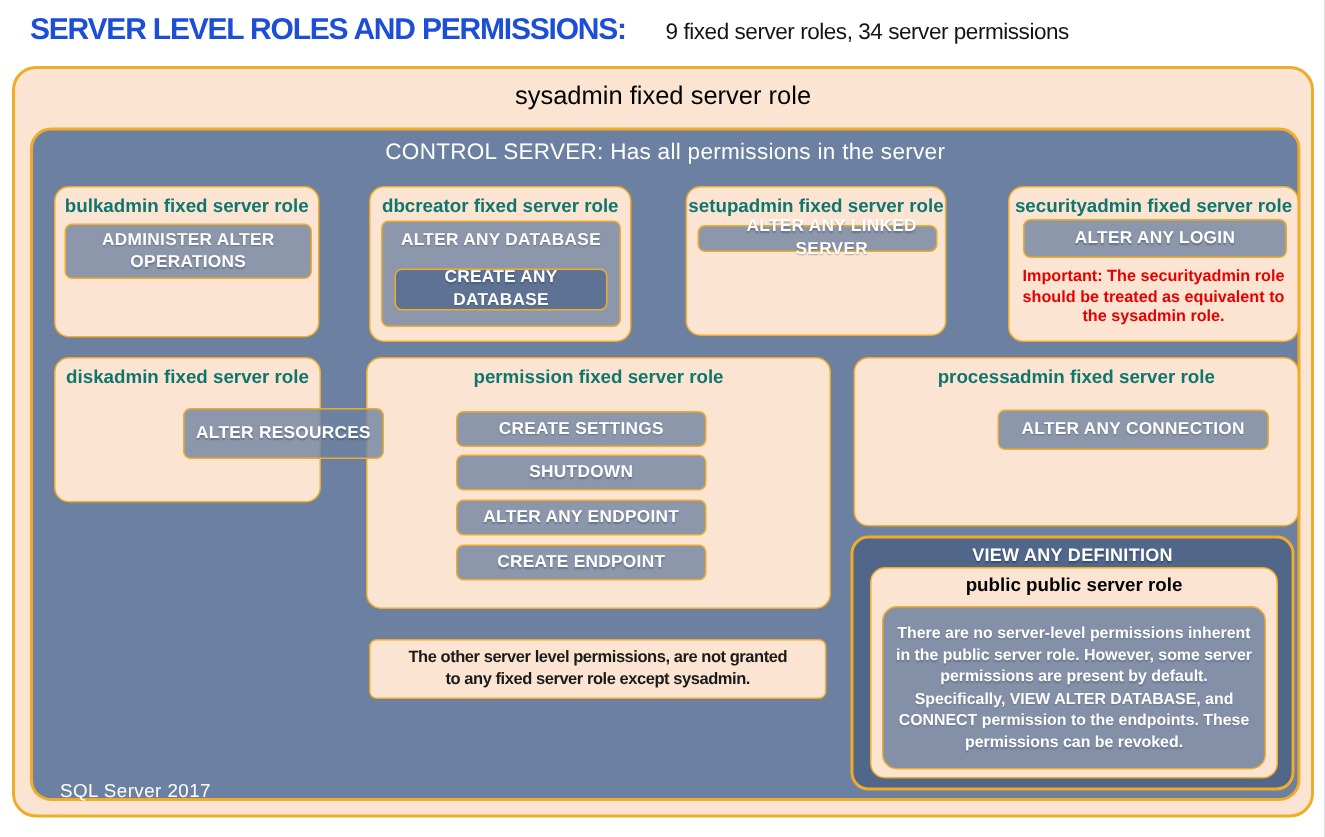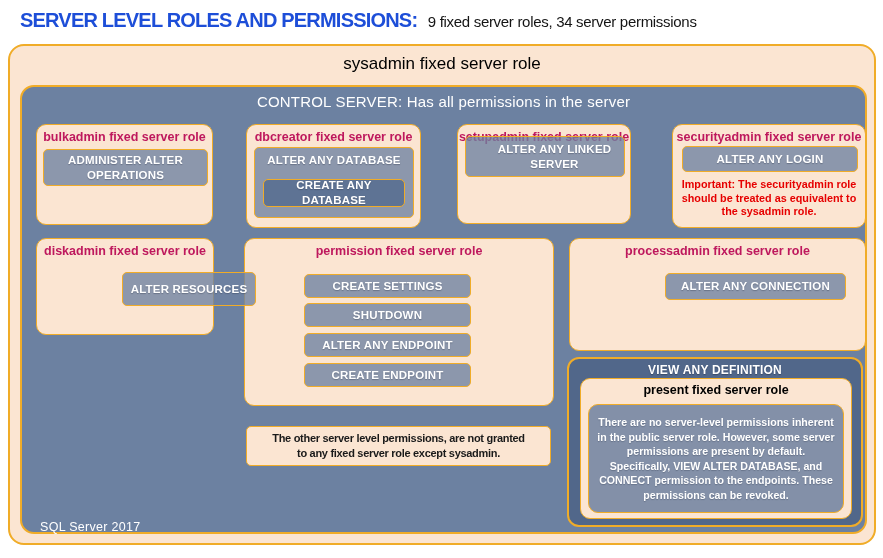--- a/index.html
+++ b/index.html
@@ -11,60 +11,60 @@
     --public_box_fill:#51678A;
     --warning_red:#E60000;
   }
   *{margin:0;padding:0;box-sizing:border-box;}
   body{background:#ffffff;font-family:"Liberation Sans",sans-serif;}
   .stage{position:relative;width:883px;height:558px;background:#ffffff;overflow:hidden;}
 
   
   .page-title{position:absolute;left:20px;top:9px;white-space:nowrap;}
   .title-main{font-size:20px;font-weight:bold;color:#1d4ed8;letter-spacing:-0.8px;}
-  .title-sub{font-size:15px;font-weight:normal;color:#141414;letter-spacing:-0.3px;margin-left:6px;}
+  .title-sub{font-size:15px;font-weight:normal;color:#141414;letter-spacing:-0.3px;margin-left:22px;}
 
   
   .sysadmin-box{position:absolute;left:8px;top:44px;width:868px;height:501px;
     background:var(--peach_background);border:2px solid var(--gold_border);border-radius:16px;}
   .sysadmin-label{position:absolute;left:0;right:0;top:8px;text-align:center;
     font-size:17px;color:#000;}
 
   
   .control-box{position:absolute;left:10px;top:39px;width:847px;height:449px;
     background:var(--slate_background);border:2px solid var(--gold_border);border-radius:14px;}
   .control-label{position:absolute;left:0;right:0;top:6px;text-align:center;
     font-size:15px;color:#fff;letter-spacing:0.2px;}
 
   
   .role-box{position:absolute;background:var(--peach_background);
     border:1.5px solid var(--gold_border);border-radius:10px;}
   .role-title{position:absolute;left:0;right:0;top:5px;text-align:center;
-    font-size:12.5px;font-weight:bold;color:#be185d;white-space:nowrap;}
+    font-size:12.5px;font-weight:bold;color:#0f766e;white-space:nowrap;}
 
   .box-bulkadmin{left:14px;top:37px;width:177px;height:101px;}
   .box-dbcreator{left:224px;top:37px;width:175px;height:104px;}
   .box-setupadmin{left:435px;top:37px;width:174px;height:100px;}
   .box-securityadmin{left:650px;top:37px;width:194px;height:104px;}
   .box-diskadmin{left:14px;top:151px;width:178px;height:97px;}
   .box-serveradmin{left:222px;top:151px;width:310px;height:168px;}
   .box-processadmin{left:547px;top:151px;width:297px;height:113px;padding-left:43px;}
 
   
   .perm{position:absolute;display:flex;align-items:center;justify-content:center;
     background:rgba(109,129,161,0.78);border:1.5px solid var(--gold_border);border-radius:5px;
     color:#fff;font-weight:bold;font-size:11.5px;text-align:center;line-height:15px;
     text-shadow:0 1px 1px rgba(40,50,70,0.35);letter-spacing:0.2px;}
   .perm-dark{background:var(--permission_dark_fill);}
 
   .btn-bulk{left:6px;top:24px;width:165px;height:37px;padding:0 14px;}
   .grp-alter-db{left:7px;top:22px;width:160px;height:71px;display:block;}
   .grp-alter-db .grp-label{display:block;margin-top:5px;text-align:center;}
   .btn-create-db{left:8px;top:31px;width:142px;height:28px;}
-  .btn-linked{left:7px;top:11px;width:160px;height:41px;padding-left:19px;}
+  .btn-linked{left:7px;top:25px;width:160px;height:18px;padding-left:19px;}
   .btn-login{left:9px;top:21px;width:176px;height:26px;}
   .btn-connection{left:95px;top:34px;width:181px;height:27px;}
   .btn-sa{left:59px;width:167px;height:24px;}
 
   
   .btn-resources{left:100px;top:185px;width:134px;height:34px;z-index:5;}
   .grp-server-state{position:absolute;left:464px;top:185px;width:160px;height:65px;z-index:5;
     background:rgba(109,129,161,0.78);border:1.5px solid var(--gold_border);border-radius:6px;
     color:#fff;font-weight:bold;font-size:11.5px;text-align:center;
     text-shadow:0 1px 1px rgba(40,50,70,0.35);}
@@ -162,21 +162,21 @@
 
 
       <div class="footnote-box">
         <span>The other server level permissions, are not granted</span>
         <span>to any fixed server role except sysadmin.</span>
       </div>
 
       <div class="public-dark-box">
         <div class="public-banner">VIEW ANY DEFINITION</div>
         <div class="public-peach-box">
-          <div class="public-title">present fixed server role</div>
+          <div class="public-title">public public server role</div>
           <div class="public-note-box">There are no server-level permissions inherent in the public server role. However, some server permissions are present by default. Specifically, VIEW ALTER DATABASE, and CONNECT permission to the endpoints. These permissions can be revoked.</div>
         </div>
       </div>
 
       <div class="control-footer">SQL Server 2017</div>
     </div>
   </div>
 </div>
 
 </body></html>

